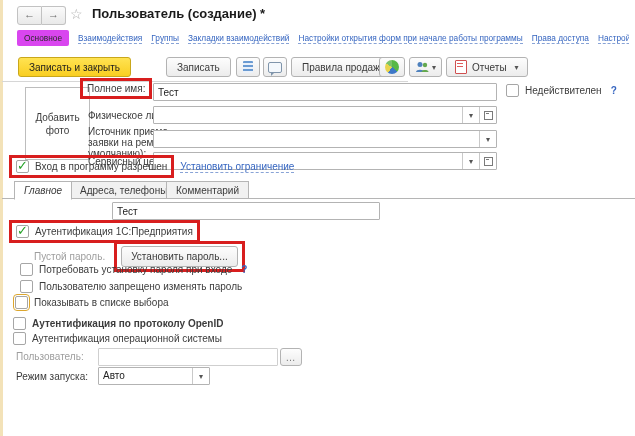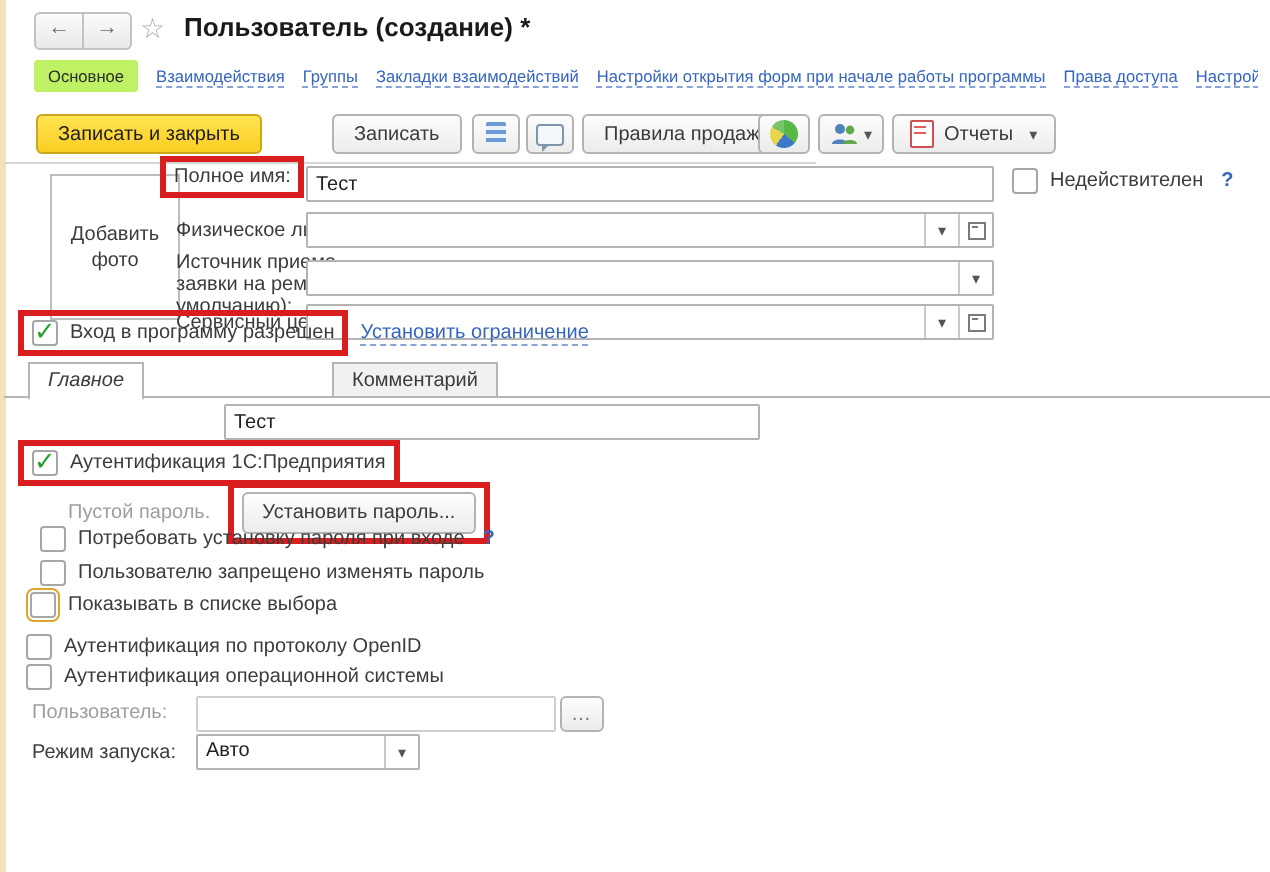--- a/index.html
+++ b/index.html
@@ -12,21 +12,21 @@
   .navbtns{left:17px;top:6px;display:flex;}
   .navbtn{width:23px;height:17px;border:1px solid #c2c2c2;background:linear-gradient(#fbfbfb,#e9e9e9);
           color:#6b6b6b;font-size:11px;line-height:15px;text-align:center;cursor:default;}
   .navbtn.first{border-radius:3px 0 0 3px;}
   .navbtn.last{border-radius:0 3px 3px 0;border-left:none;}
   .star{left:70px;top:6px;font-size:14px;color:#adadad;}
   .title{left:92px;top:6px;font-size:13px;font-weight:bold;color:#1a1a1a;white-space:nowrap;}
 
   
   .navrow{left:17px;top:30px;width:612px;display:flex;align-items:center;gap:9px;white-space:nowrap;overflow:hidden;font-size:8.3px;}
-  .navpill{background:#bef264;border-radius:2px;padding:3px 7px;color:#2b2b2b;}
+  .navpill{background:#d946ef;border-radius:2px;padding:3px 7px;color:#2b2b2b;}
   .navlink{color:#3565c0;border-bottom:1px dashed #88a3d6;padding-bottom:0px;cursor:pointer;}
 
   
   .btn{height:20px;display:inline-flex;align-items:center;justify-content:center;
        background:linear-gradient(#fdfdfd,#ececec);border:1px solid #b3b3b3;border-radius:3px;
        padding:0 10px;color:#3b3b3b;font-size:10px;cursor:pointer;box-sizing:border-box;}
   .btn-yellow{background:linear-gradient(#ffe352,#f9ce21);border:1px solid #c9a71b;color:#1d1d1d;}
   .iconbtn{width:24px;padding:0;}
   .tbsep{left:2px;top:81px;width:406px;height:0;border-top:1px solid #d6d6d6;}
 
@@ -177,20 +177,21 @@
     <span class="red-ann">
       <span class="cb">
           <span class="chk">✓</span>
         </span>
       <span class="lbl">Вход в программу разрешен</span>
     </span>
     <span class="link">Установить ограничение</span>
   </div>
 
   <div class="tab active" style="left:14px;top:181px;font-style:italic;">Главное</div>
+  <div class="tab" style="left:70px;top:181px;">Адреса, телефоны</div>
   <div class="tab" style="left:166px;top:181px;">Комментарий</div>
   <div class="abs tabline"></div>
 
   <input class="abs txt" style="left: 112px; top: 202px; width: 268px;" value="Тест">
 
   <span class="abs red-ann" style="left:9px;top:220px;">
     <span class="cb">
         <span class="chk">✓</span>
       </span>
     <span class="lbl">Аутентификация 1С:Предприятия</span>
@@ -210,21 +211,21 @@
   </div>
   <div class="abs cbrow" style="left:20px;top:280px;">
     <span class="cb"></span>
     <span class="lbl">Пользователю запрещено изменять пароль</span>
   </div>
   <div class="abs cbrow" style="left:15px;top:296px;">
     <span class="cb cbfocus"></span>
     <span class="lbl">Показывать в списке выбора</span>
   </div>
 
-  <div class="abs cbrow" style="left:13px;top:317px;">
+  <div class="abs cbrow" style="left:13px;top:317px;font-weight:bold;">
     <span class="cb"></span>
     <span class="lbl">Аутентификация по протоколу OpenID</span>
   </div>
   <div class="abs cbrow" style="left:13px;top:332px;">
     <span class="cb"></span>
     <span class="lbl">Аутентификация операционной системы</span>
   </div>
 
   <span class="abs lbl graylbl" style="left:16px;top:351px;">Пользователь:</span>
   <div class="abs field" style="left:98px;top:348px;width:180px;border-color:#cfcfcf;">

